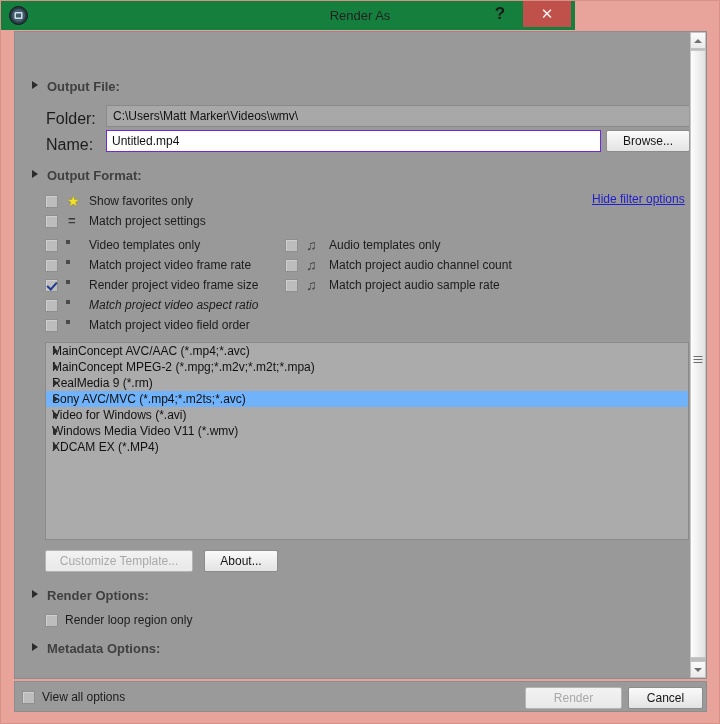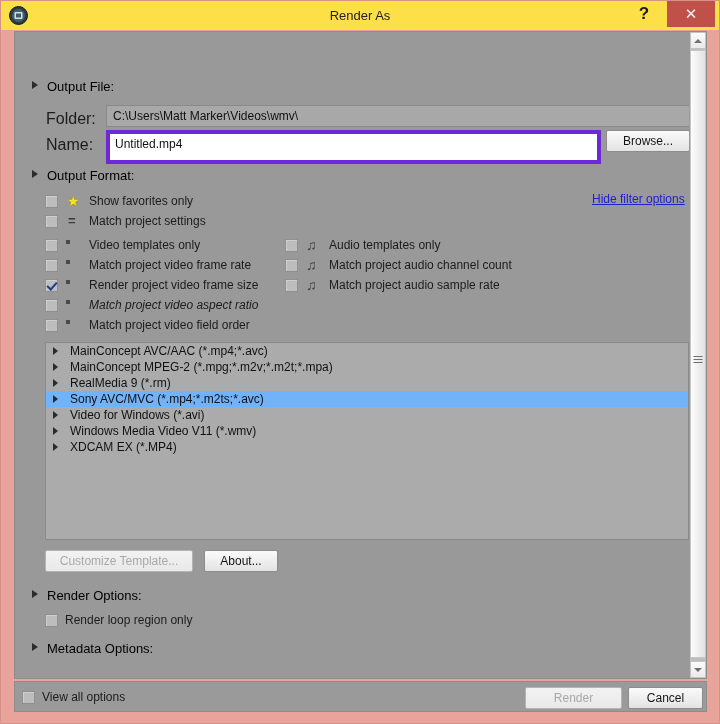--- a/index.html
+++ b/index.html
@@ -17,22 +17,22 @@
 
   
   #window {
     position: absolute; inset: 0;
     background: #e8a49b;
     border: 1px solid #d89186;
   }
 
   
   #titlebar {
-    position: absolute; left: 0; top: 0; width: 718px; height: 29px;
-    background: #fde047;
+    position: absolute; left: 0; top: 0; width: 574px; height: 29px;
+    background: #15803d;
   }
   #app-icon {
     position: absolute; left: 8px; top: 5px; width: 19px; height: 19px;
   }
   #title-text {
     position: absolute; left: 0; top: 0; width: 718px; height: 29px;
     line-height: 29px; text-align: center;
     font-size: 13px; color: #222;
   }
   #help-btn {
@@ -93,21 +93,21 @@
     width: 9px; height: 8px;
   }
   #sb-grip i {
     display: block; width: 9px; height: 1px;
     background: #6e6e6e; margin-bottom: 2px;
   }
 
   
   .section-head {
     position: absolute;
-    font-size: 13px; font-weight: normal; color: #000000;
+    font-size: 13px; font-weight: bold; color: #404040;
     white-space: nowrap;
   }
   .tri {
     display: inline-block;
     width: 0; height: 0;
     border-top: 4px solid transparent;
     border-bottom: 4px solid transparent;
     border-left: 6px solid #2b2b2b;
     margin-right: 9px;
     vertical-align: 2px;
@@ -141,22 +141,22 @@
     content: ""; position: absolute; left: 50%; top: 50%;
     transform: translate(-50%, -50%);
     width: 0; height: 0;
     border-left: 4px solid transparent;
     border-right: 4px solid transparent;
     border-top: 5px solid #2c2c2c;
   }
   .textfield {
     position: absolute;
     background: #ffffff;
-    border: 4px solid #6d28d9;
-    height: 34px;
+    border: 1px solid #6d28d9;
+    height: 22px;
   }
   .textfield .val {
     position: absolute; left: 5px; top: 0; right: 4px; height: 20px;
     line-height: 20px; font-size: 12px; color: #111;
     overflow: hidden; white-space: nowrap;
   }
 
   
   .btn {
     position: absolute;
@@ -234,21 +234,21 @@
   
   #formatlist {
     position: absolute; left: 30px; top: 310px;
     width: 644px; height: 198px;
     background: #ababab;
     border: 1px solid #8a8a8a;
     overflow: hidden;
   }
   .fmt-row {
     position: relative; height: 16px; line-height: 16px;
-    padding-left: 24px;
+    padding-left: 6px;
     font-size: 12px; color: #111;
     white-space: nowrap;
   }
   .fmt-row.selected { background: #70b3fb; }
   .fmt-row .rtri {
     position: absolute; left: 7px; top: 4px;
     width: 0; height: 0;
     border-top: 4px solid transparent;
     border-bottom: 4px solid transparent;
     border-left: 5px solid #2b2b2b;

